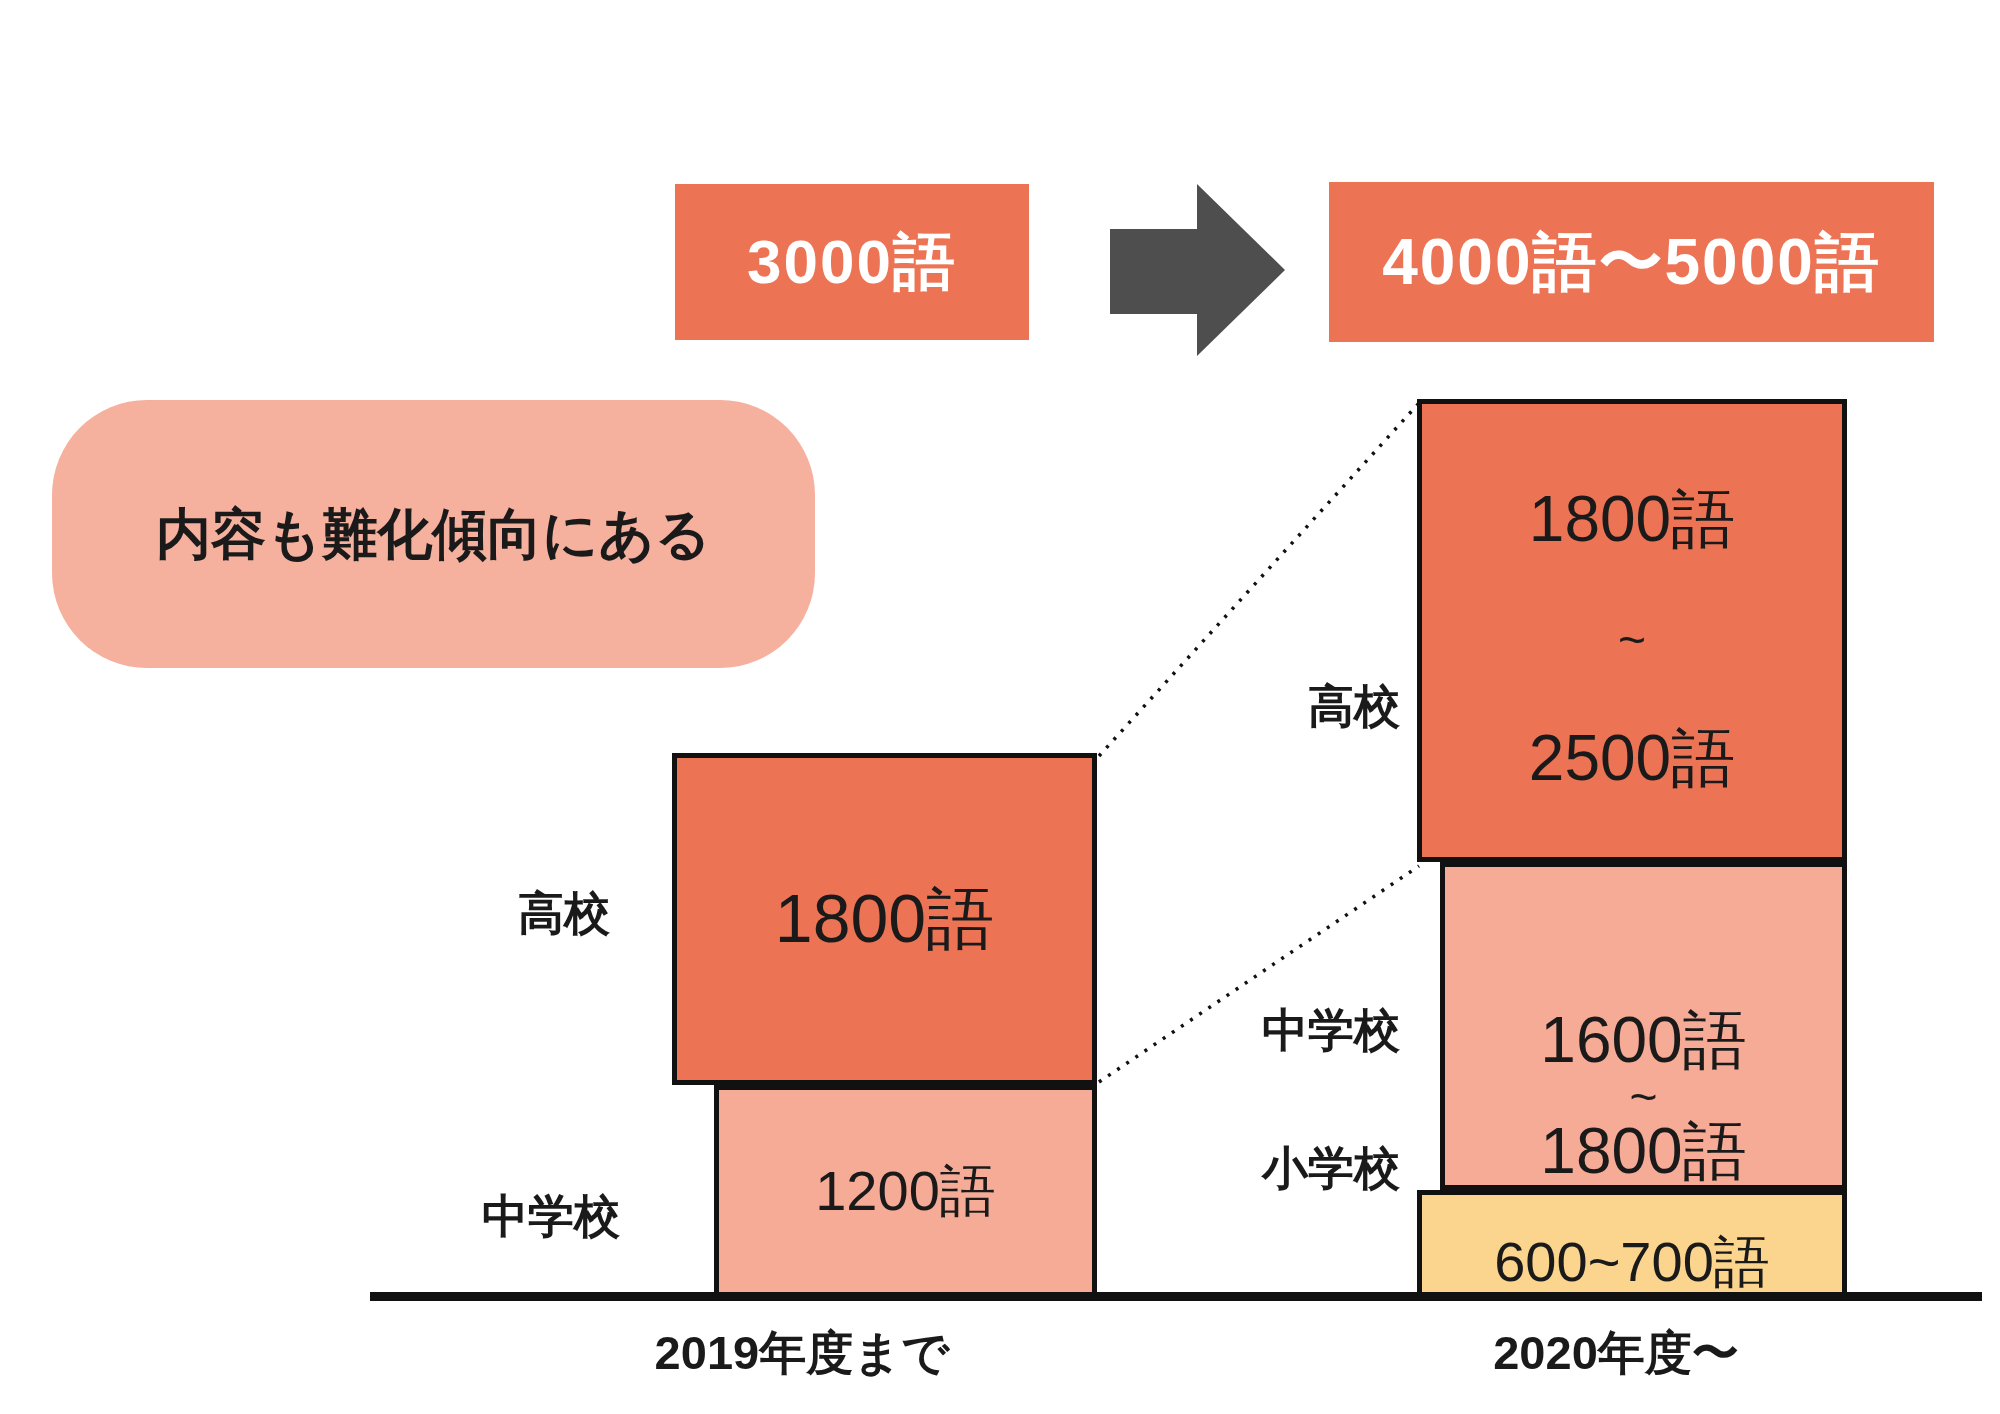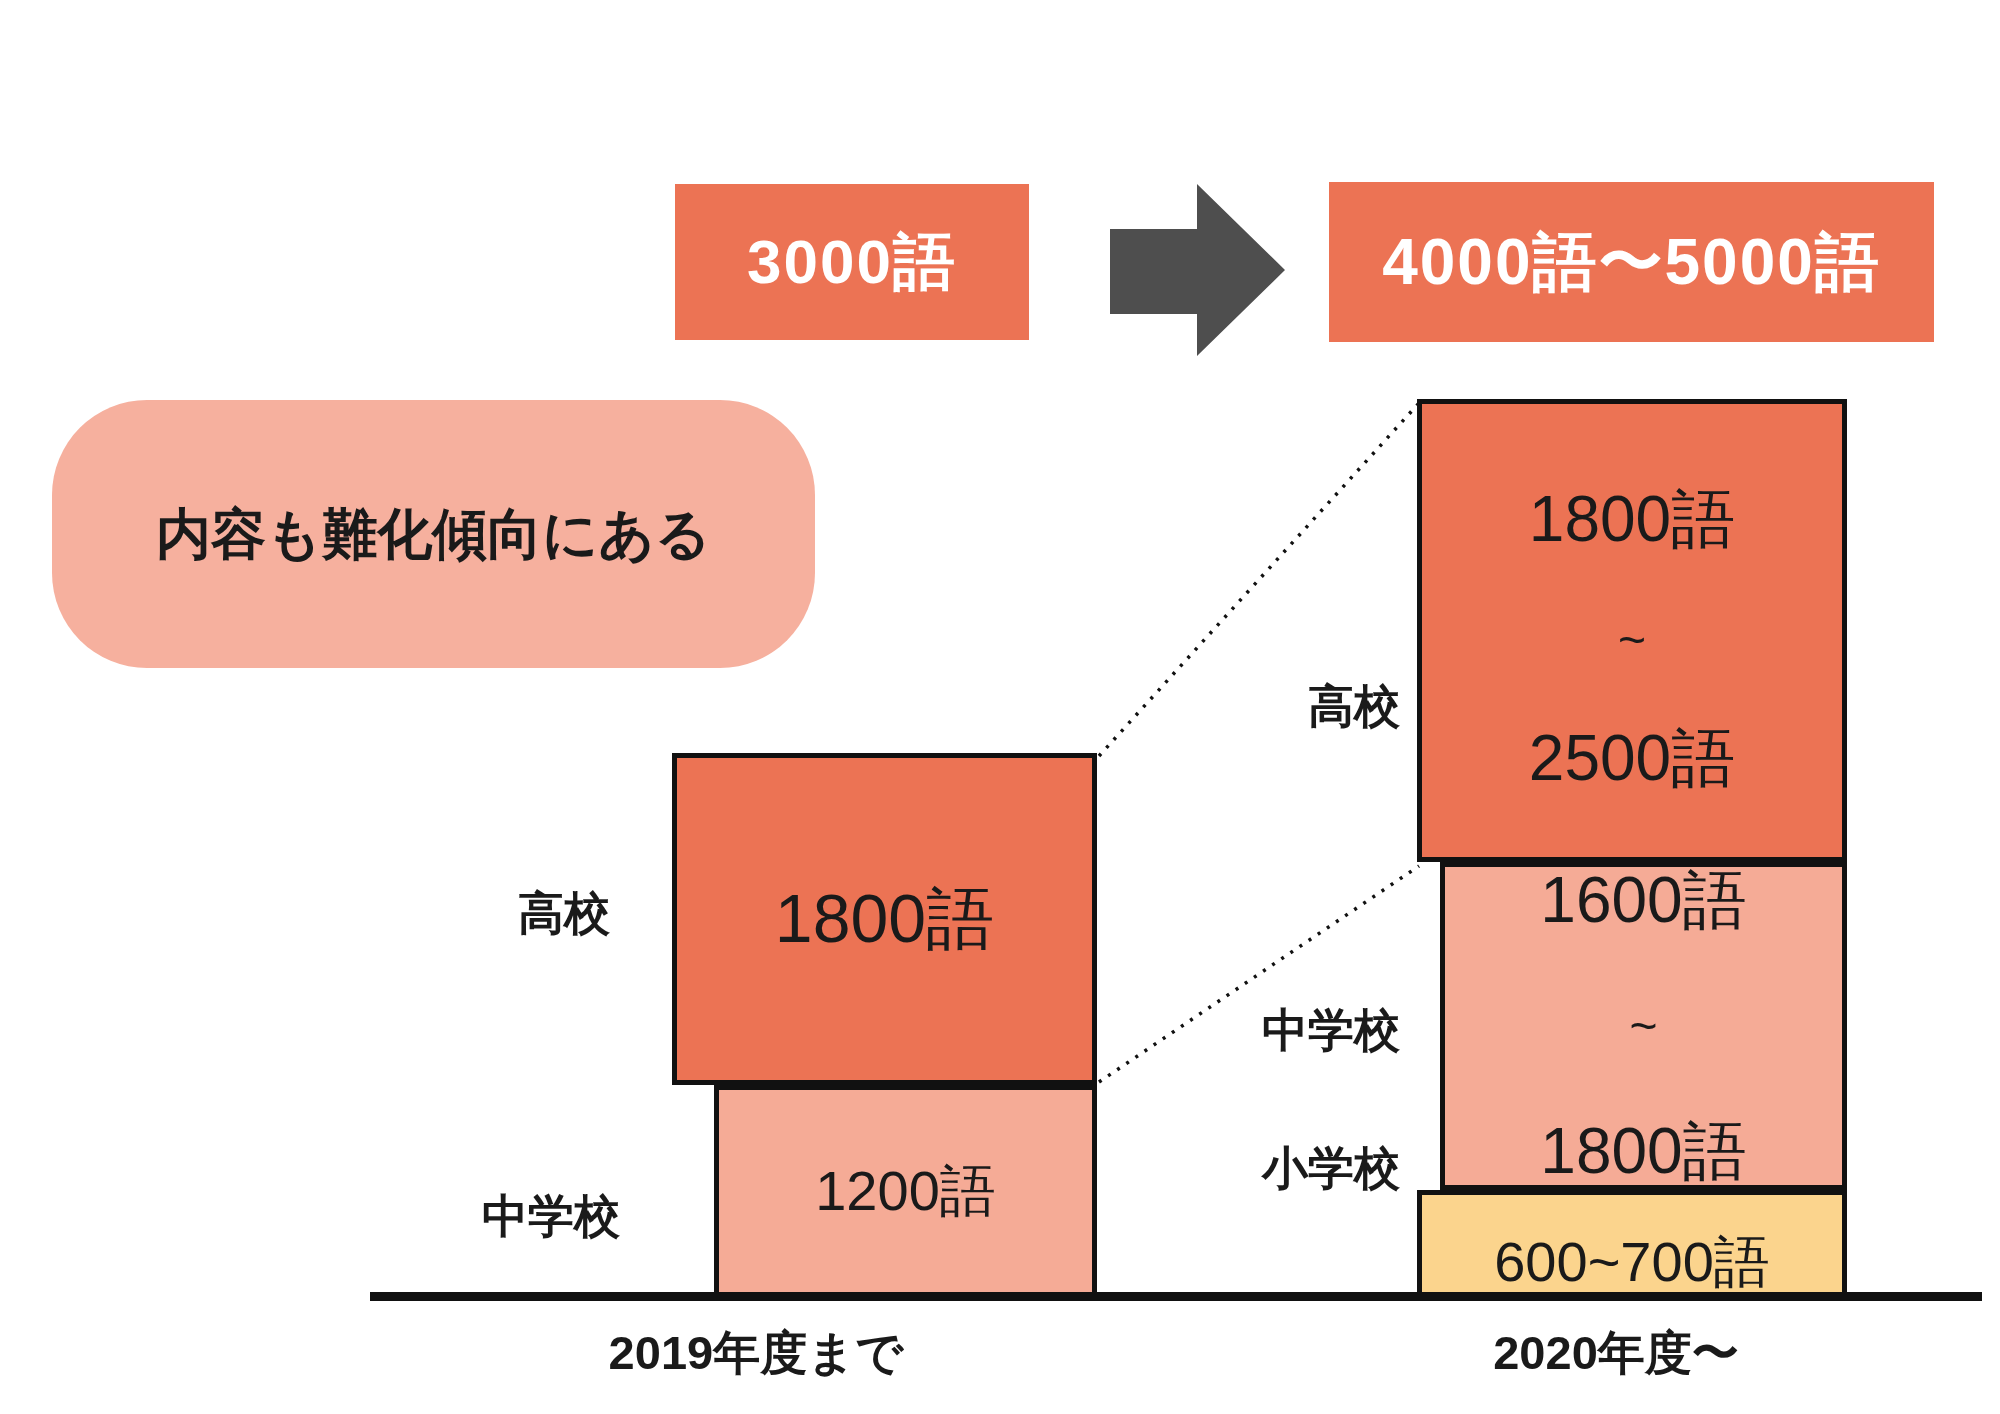--- a/index.html
+++ b/index.html
@@ -37,37 +37,37 @@
     box-sizing:border-box;border:5px solid var(--line-black,#111);
     display:flex;flex-direction:column;align-items:center;justify-content:center;
     text-align:center;font-weight:400;
   }
   .seg-hs {background:var(--accent-orange,#EC7354);}
   .seg-jhs{background:var(--light-salmon,#F5AB96);}
   .seg-es {background:var(--yellow,#FBD48D);justify-content:flex-end;}
   .seg-l1{height:332px;font-size:68px;}
   .seg-l2{height:212px;font-size:56px;margin-left:42px;}
   .seg-r1{height:463px;font-size:64px;justify-content:space-evenly;padding-top:18px;}
-  .seg-r2{height:328px;font-size:64px;justify-content:space-between;margin-left:23px;}
+  .seg-r2{height:328px;font-size:64px;justify-content:flex-end;margin-left:23px;}
   .seg-r3{height:107px;font-size:56px;}
   .seg-line{display:block;line-height:1.05;}
   .seg-line.tilde{font-size:48px;line-height:0.9;}
   
   .side-label{
     width:220px;text-align:right;font-size:46px;font-weight:700;line-height:56px;
   }
   .lbl-hs-left {left:390px;top:885px;}
   .lbl-jhs-left{left:400px;top:1188px;}
   .lbl-hs-right {left:1180px;top:678px;}
   .lbl-jhs-right{left:1180px;top:1002px;}
   .lbl-es-right {left:1180px;top:1140px;}
   
   .baseline{left:370px;top:1292px;width:1612px;height:9px;background:var(--line-black,#111);}
   .axis-label{width:500px;text-align:center;font-size:47px;font-weight:600;}
-  .axis-2019{left:506px;top:1322px;}
+  .axis-2019{left:552px;top:1322px;}
   .axis-2020{left:1366px;top:1322px;}
 </style>
 </head>
 <body>
 
 <div class="canvas">
 
   <svg class="overlay abs" viewBox="0 0 2000 1414" xmlns="http://www.w3.org/2000/svg">
     <polygon points="1110,229 1197,229 1197,184 1285,270 1197,356 1197,314 1110,314" fill="#4E4E4E"></polygon>
     <line x1="1099" y1="756" x2="1419" y2="403" stroke="#111111" stroke-width="3.5" stroke-dasharray="3 8"></line>

